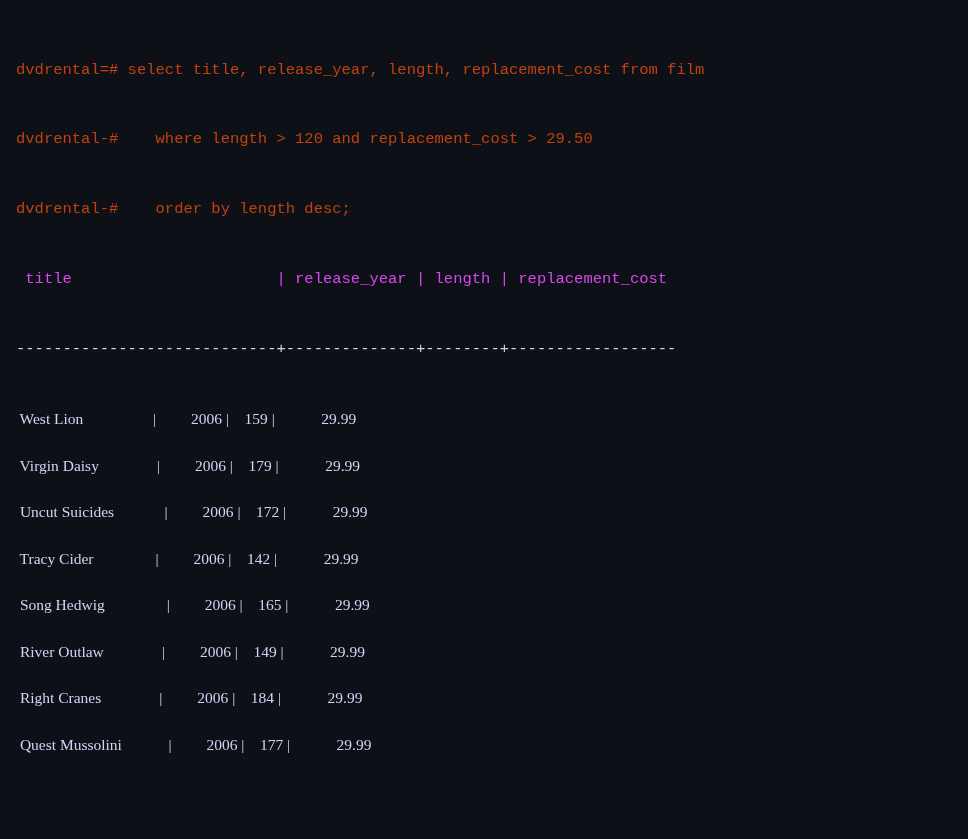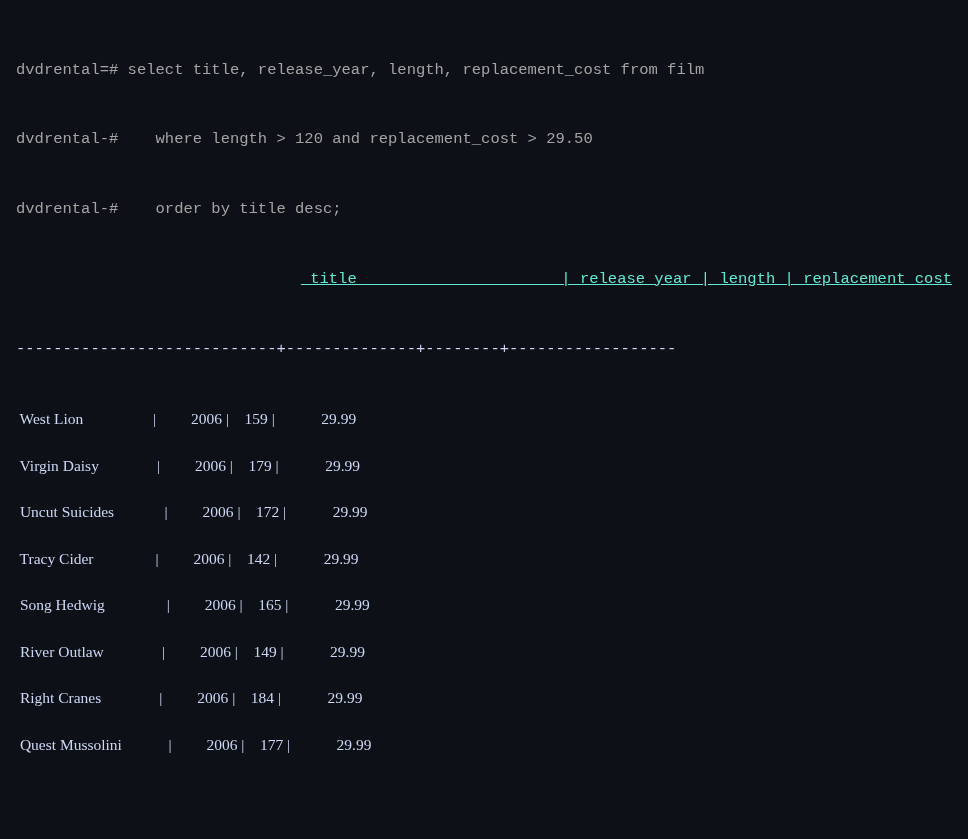--- a/index.html
+++ b/index.html
@@ -25,49 +25,48 @@
       width: 100%;
       min-height: 839px;
       font-family: 'Courier New', Courier, monospace;
       font-size: 15.5px;
       line-height: 1.5;
       white-space: pre;
       padding: 4px 6px;
     }
 
     .prompt-line {
-      color: #a3a3a3;
+      color: #c2410c;
       display: block;
     }
 
     .header-line {
       display: block;
-      color: #5eead4;
-      text-align: right;
-      text-decoration: underline;
+      color: #d946ef;
+      text-align: left;
     }
 
     .separator-line {
       display: block;
       color: #cdd6f4;
     }
 
     .data-row {
       display: block;
       color: #cdd6f4;
       font-family: Liberation Serif, serif;
     }
   </style>
 </head>
 <body>
 
 <div class="terminal">
   <span class="prompt-line">dvdrental=# select title, release_year, length, replacement_cost from film</span>
   <span class="prompt-line">dvdrental-#    where length &gt; 120 and replacement_cost &gt; 29.50</span>
-  <span class="prompt-line">dvdrental-#    order by title desc;</span>
+  <span class="prompt-line">dvdrental-#    order by length desc;</span>
   <span class="header-line"> title                      | release_year | length | replacement_cost</span>
   <span class="separator-line">----------------------------+--------------+--------+------------------</span>
   <div id="table-rows"><span class="data-row"> West Lion                  |         2006 |    159 |            29.99</span>
 <span class="data-row"> Virgin Daisy               |         2006 |    179 |            29.99</span>
 <span class="data-row"> Uncut Suicides             |         2006 |    172 |            29.99</span>
 <span class="data-row"> Tracy Cider                |         2006 |    142 |            29.99</span>
 <span class="data-row"> Song Hedwig                |         2006 |    165 |            29.99</span>
 <span class="data-row"> River Outlaw               |         2006 |    149 |            29.99</span>
 <span class="data-row"> Right Cranes               |         2006 |    184 |            29.99</span>
 <span class="data-row"> Quest Mussolini            |         2006 |    177 |            29.99</span>

